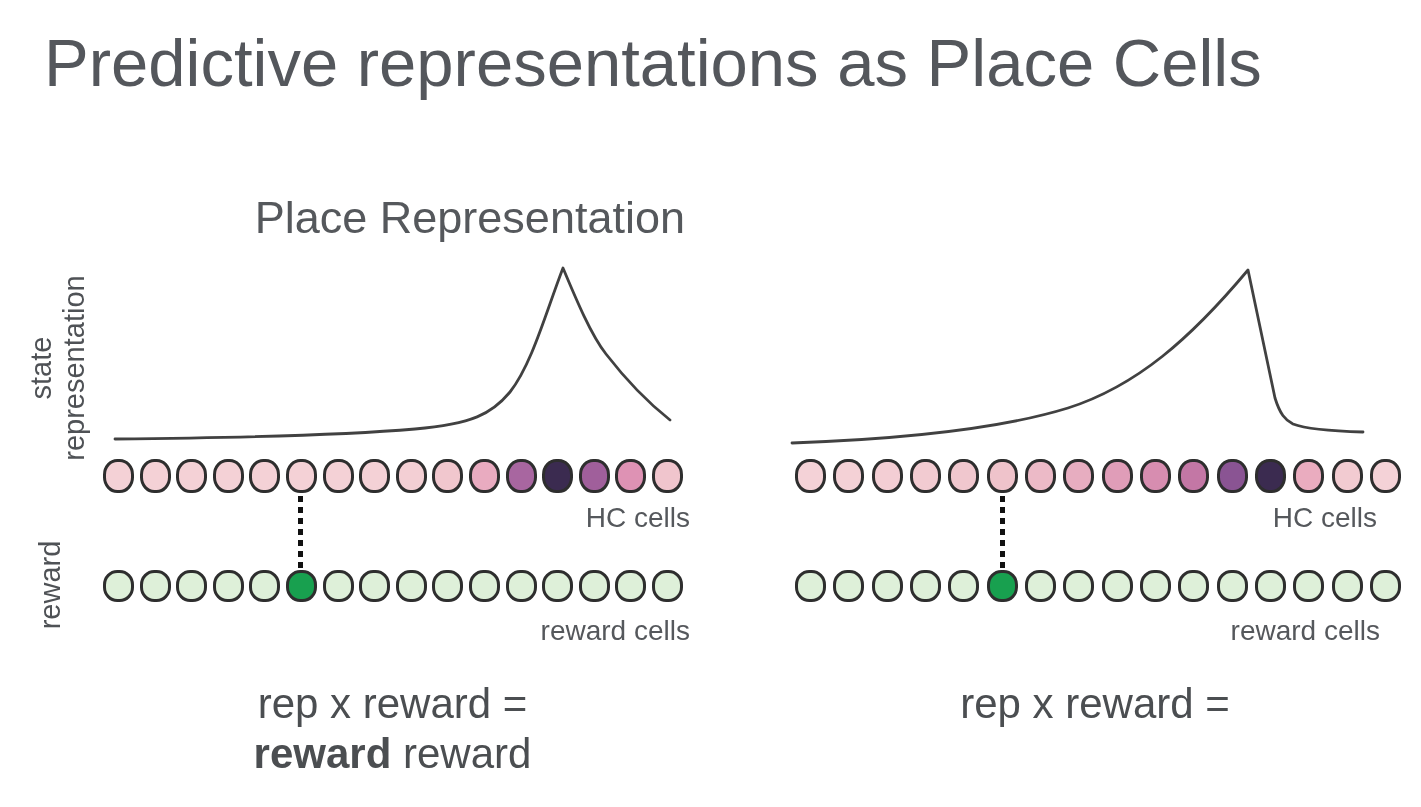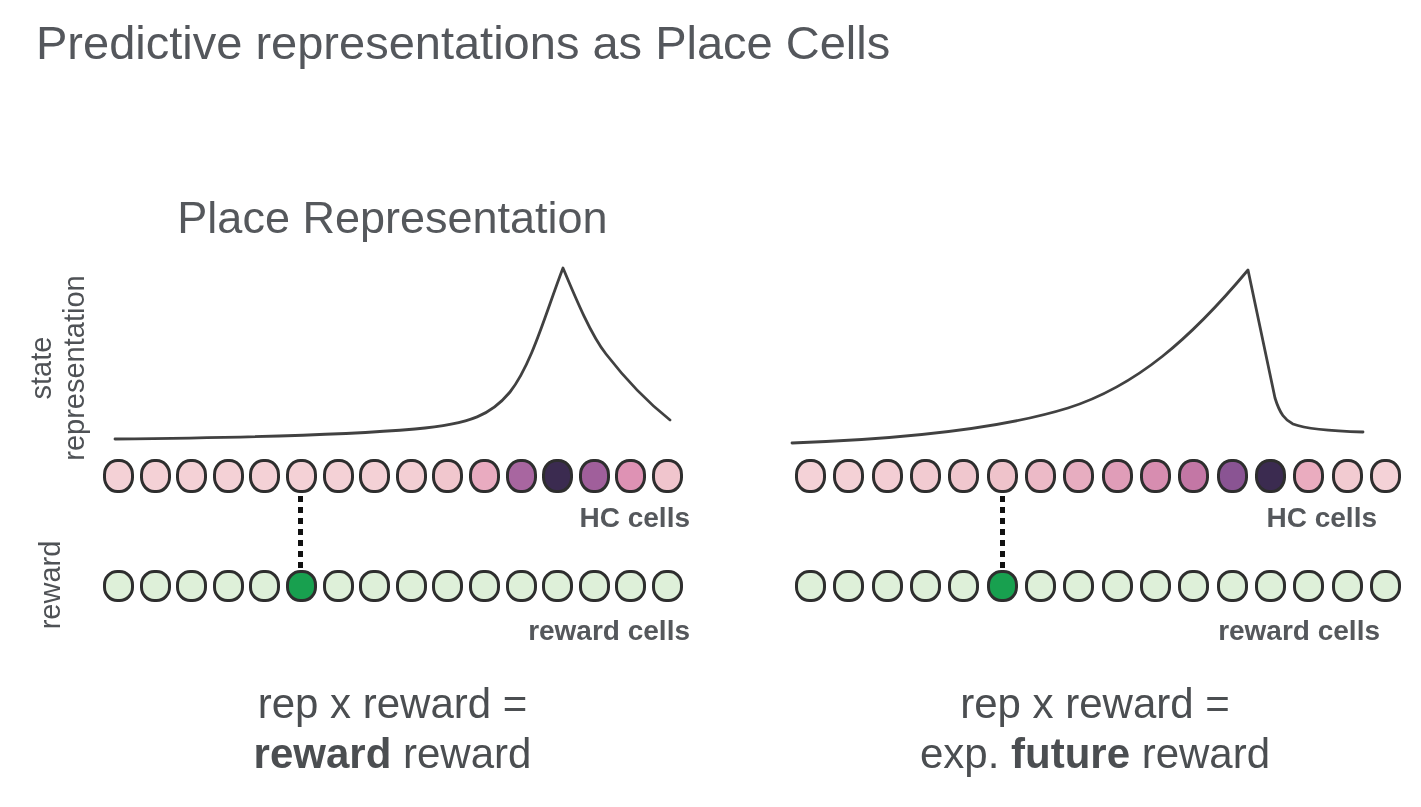--- a/index.html
+++ b/index.html
@@ -1,28 +1,28 @@
 <!DOCTYPE html>
 <html><head>
 <meta charset="utf-8">
 <style>
   html,body { margin:0; padding:0; background:#ffffff; }
   .slide {
     position:relative; width:1421px; height:807px; background:#ffffff;
     font-family:"Liberation Sans", sans-serif; overflow:hidden;
   }
   .title {
-    position:absolute; left:28px; top:8px; margin:8px;
-    font-size:47px; font-weight:400; color:#54575c; white-space:nowrap; line-height:1.15;
+    position:absolute; left:28px; top:8px; margin:16px;
+    font-size:67px; font-weight:400; color:#54575c; white-space:nowrap; line-height:1.15;
   }
   .panel-title {
     position:absolute; top:192px; margin:0;
     font-size:45px; font-weight:400; color:#55585c; text-align:center; white-space:nowrap;
   }
-  .panel-title.left  { left:100px; width:585px; }
+  .panel-title.left  { left:100px; width:585px;text-align:right; }
   .panel-title.right { left:785px; width:620px; }
 
   .curve-svg { position:absolute; top:250px; height:200px; }
   .curve-svg.left  { left:100px; width:600px; }
   .curve-svg.right { left:785px; width:620px; }
   .curve-svg path { fill:none; stroke:#414141; stroke-width:2.8; stroke-linejoin:round; stroke-linecap:round; }
 
   .cell-row {
     position:absolute; display:flex; justify-content:space-between; align-items:center;
   }
@@ -31,21 +31,21 @@
   .reward-row.left  { left:103px; top:570px; width:580px; height:32px; }
   .reward-row.right { left:795px; top:570px; width:606px; height:32px; }
   .cell {
     width:31px; box-sizing:border-box;
     border:3px solid #2e2e2e; border-radius:46%;
   }
   .hc-row .cell { height:34px; }
   .reward-row .cell { height:32px; }
 
   .row-label {
-    position:absolute; font-size:28px; color:#55585c; text-align:right; white-space:nowrap;font-weight:bold;
+    position:absolute; font-size:28px; color:#55585c; text-align:right; white-space:nowrap;
   }
   .hc-label.left      { left:440px; top:502px; width:250px; }
   .hc-label.right     { left:1127px; top:502px; width:250px; }
   .reward-label.left  { left:390px; top:615px; width:300px; }
   .reward-label.right { left:1080px; top:615px; width:300px; }
 
   .dotted-line {
     position:absolute; top:496px; width:5px; height:108px; z-index:0;
     background:repeating-linear-gradient(to bottom, #111 0px, #111 6px, transparent 6px, transparent 11px);
   }
@@ -183,16 +183,15 @@
       <div class="cell" style="background-color: rgb(222, 240, 217);"></div>
       <div class="cell" style="background-color: rgb(222, 240, 217);"></div>
       <div class="cell" style="background-color: rgb(222, 240, 217);"></div>
       <div class="cell" style="background-color: rgb(222, 240, 217);"></div>
       <div class="cell" style="background-color: rgb(222, 240, 217);"></div>
     </div>
   <div class="row-label reward-label right">reward cells</div>
 
   <div class="equation right">
     <div>rep x reward =</div>
-    <div><span>exp. </span><b>future</b><span> reward</span></div>
   </div>
 
 </div>
 
 </body></html>

